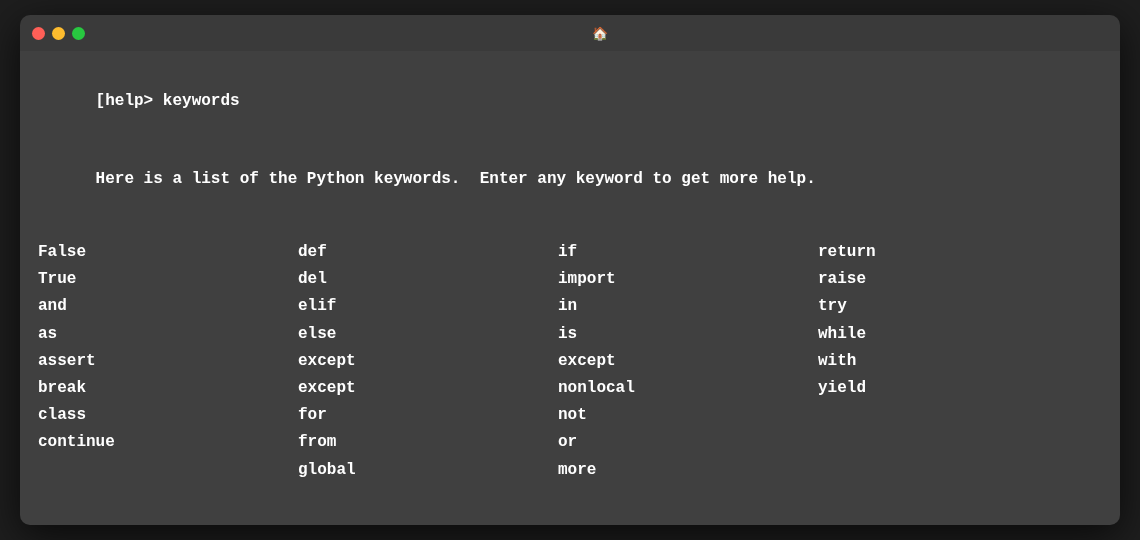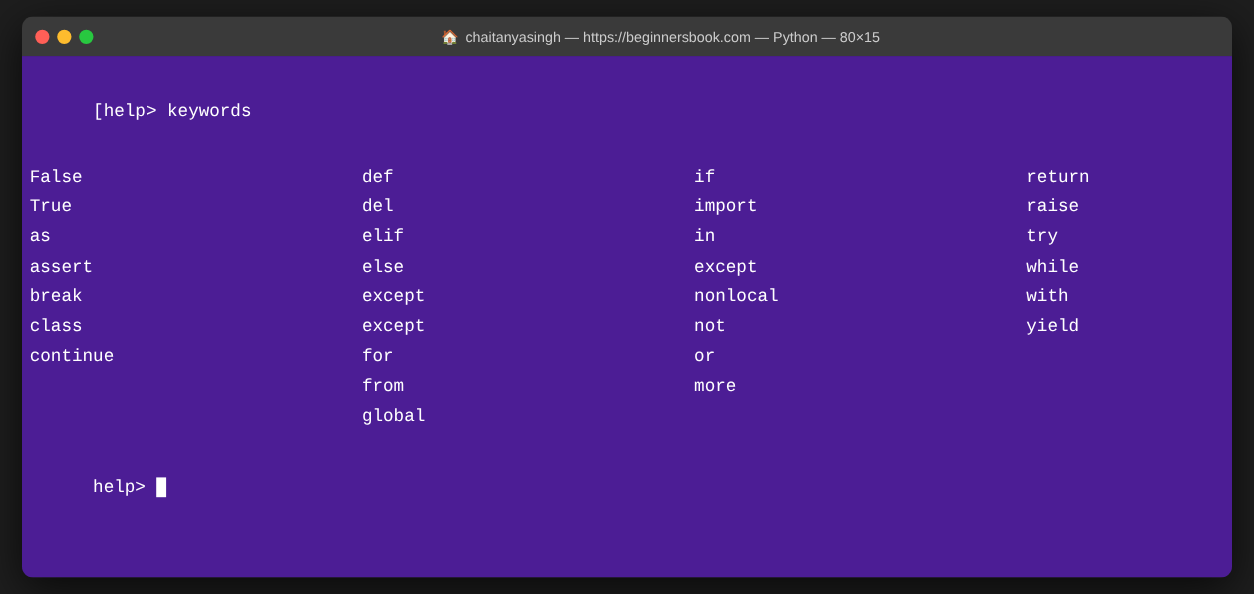--- a/index.html
+++ b/index.html
@@ -63,49 +63,49 @@
       font-size: 13px;
     }
 
     .titlebar-text {
       color: #ccc;
       font-size: 13px;
       font-family: -apple-system, BlinkMacSystemFont, sans-serif;
     }
 
     .terminal {
-      background: #4c1d95;
+      background: #404040;
       flex: 1;
-      padding: 14px 7px;
+      padding: 14px 18px;
       font-family: 'Courier New', Courier, monospace;
       font-size: 16px;
       color: #ffffff;
       overflow: hidden;
+      font-weight: bold;
     }
 
     .line {
       line-height: 1.5;
       white-space: pre;
     }
 
     .prompt-line {
       margin-bottom: 4px;
     }
 
     .description-line {
       margin-top: 6px;
       margin-bottom: 6px;
     }
 
     .keywords-grid {
       display: grid;
       grid-template-columns: 260px 260px 260px 260px;
-      margin-top: 11px;
+      margin-top: 24px;
       line-height: 1.7;
-      gap: 42px;
     }
 
     .keyword {
       font-family: 'Courier New', Courier, monospace;
       font-size: 16px;
       color: #ffffff;
     }
 
     .bottom-prompt {
       margin-top: 14px;
@@ -130,34 +130,37 @@
 
 <div class="window">
   <div class="titlebar">
     <div class="traffic-lights">
       <div class="traffic-light close"></div>
       <div class="traffic-light minimize"></div>
       <div class="traffic-light maximize"></div>
     </div>
     <div class="titlebar-center">
       <span class="titlebar-icon">🏠</span>
-      <span class="titlebar-text">chaitanyasingh — https://beginnersbook.com — Python — 80×15</span>
     </div>
   </div>
 
   <div class="terminal">
     <div class="line prompt-line">
       <span>[help&gt; keywords</span>
     </div>
+    <div class="line description-line">
+      <span>Here is a list of the Python keywords.  Enter any keyword to get more help.</span>
+    </div>
 
     <div class="keywords-grid">
 
       <div>
         <div class="keyword">False</div>
         <div class="keyword">True</div>
+        <div class="keyword">and</div>
         <div class="keyword">as</div>
         <div class="keyword">assert</div>
         <div class="keyword">break</div>
         <div class="keyword">class</div>
         <div class="keyword">continue</div>
       </div>
 
       <div>
         <div class="keyword">def</div>
         <div class="keyword">del</div>
@@ -167,20 +170,21 @@
         <div class="keyword">except</div>
         <div class="keyword">for</div>
         <div class="keyword">from</div>
         <div class="keyword">global</div>
       </div>
 
       <div>
         <div class="keyword">if</div>
         <div class="keyword">import</div>
         <div class="keyword">in</div>
+        <div class="keyword">is</div>
         <div class="keyword">except</div>
         <div class="keyword">nonlocal</div>
         <div class="keyword">not</div>
         <div class="keyword">or</div>
         <div class="keyword">more</div>
       </div>
 
       <div>
         <div class="keyword">return</div>
         <div class="keyword">raise</div>

